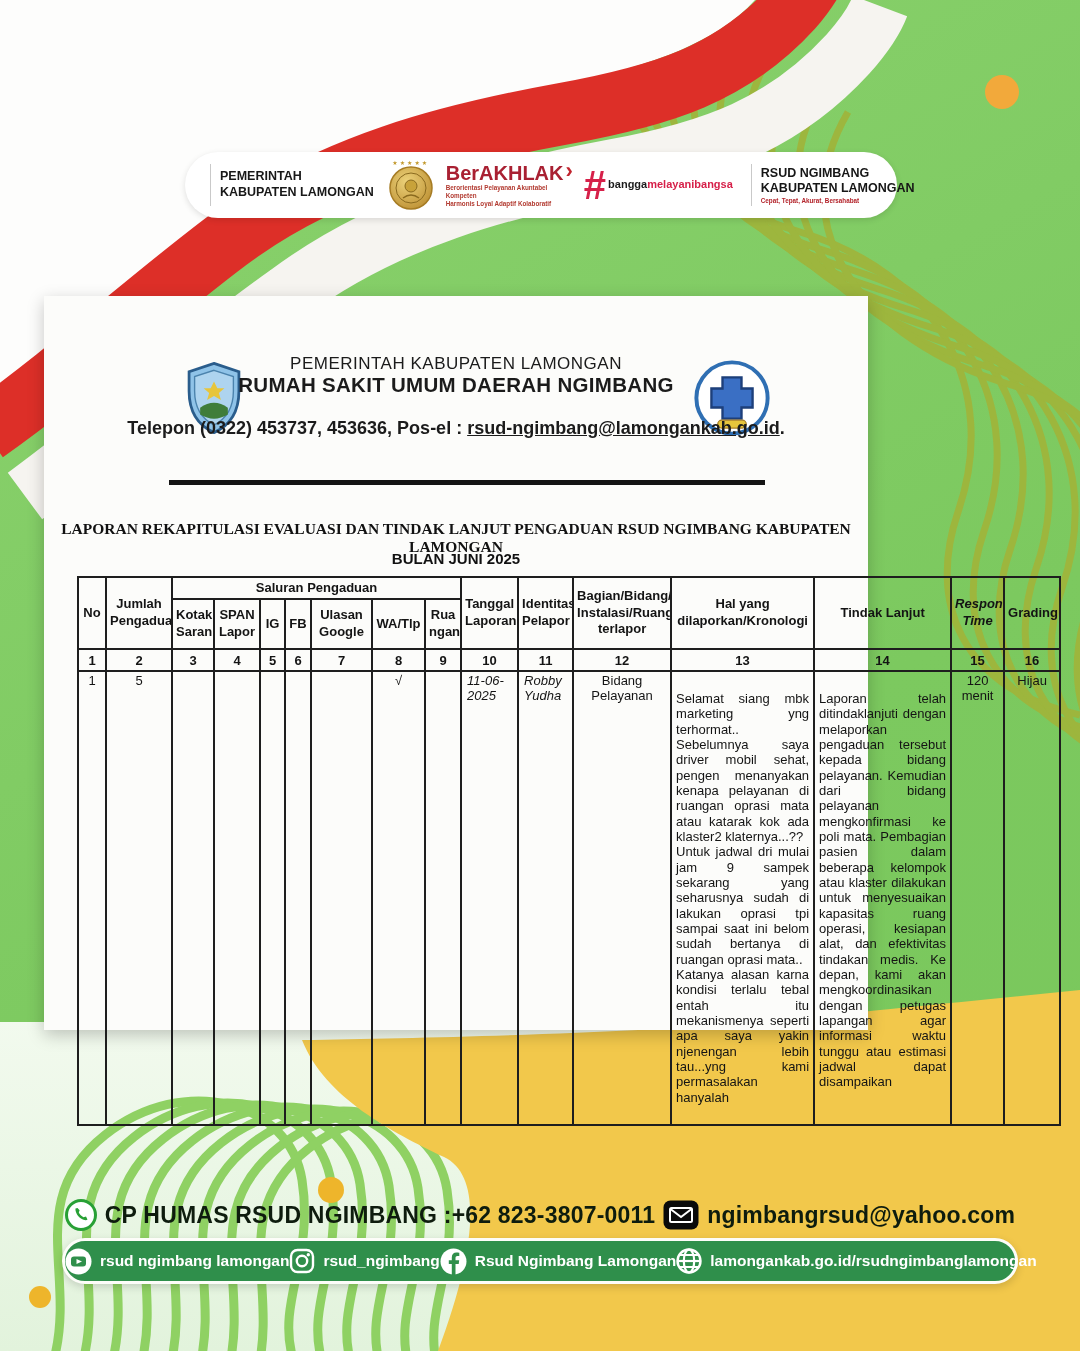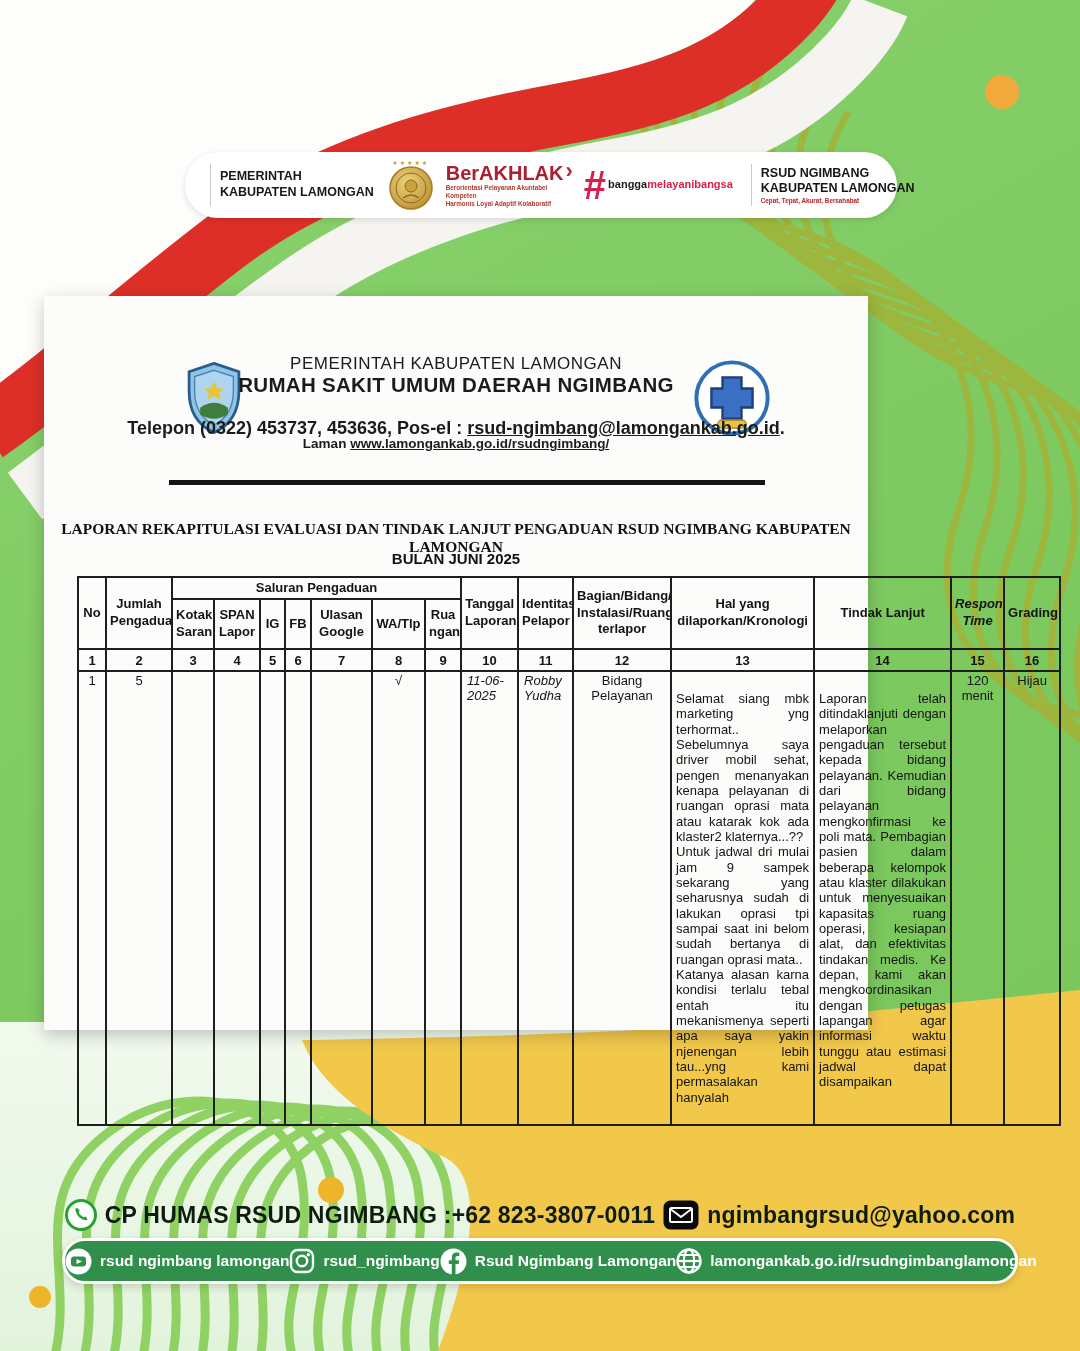--- a/index.html
+++ b/index.html
@@ -186,21 +186,20 @@
     </svg>
     <svg class="doc-rsudlogo" width="76" height="76" viewBox="0 0 48 48">
       <circle cx="24" cy="24" r="22.5" fill="#fff" stroke="#2f6fb3" stroke-width="2.5"></circle>
       <path d="M18,11 h12 v7 h7 v12 h-7 v7 h-12 v-7 h-7 v-12 h7 Z" fill="#3a6fc4" stroke="#1d3f7a" stroke-width="1.5"></path>
       <rect x="15" y="38" width="18" height="5" rx="2.5" fill="#e7c53b" stroke="#a67c24" stroke-width="0.8"></rect>
     </svg>
 
     <div class="lh-line lh1">PEMERINTAH KABUPATEN LAMONGAN</div>
     <div class="lh-line lh2">RUMAH SAKIT UMUM DAERAH NGIMBANG</div>
     <div class="lh-line lh4"><span>Telepon (0322) 453737, 453636, Pos-el : </span><span class="lh-link">rsud-ngimbang@lamongankab.go.id</span><span>.</span></div>
-    <div class="lh-line lh5"><span>Laman  </span><span class="lh-link">www.lamongankab.go.id/rsudngimbang/</span></div>
     <div class="rule"></div>
 
     <div class="doc-title">LAPORAN REKAPITULASI EVALUASI DAN TINDAK LANJUT PENGADUAN RSUD NGIMBANG KABUPATEN LAMONGAN</div>
     <div class="doc-subtitle">BULAN JUNI 2025</div>
 
     <table class="rpt">
       <colgroup>
         <col style="width:28px">
           <col style="width:66px">
           <col style="width:42px">

